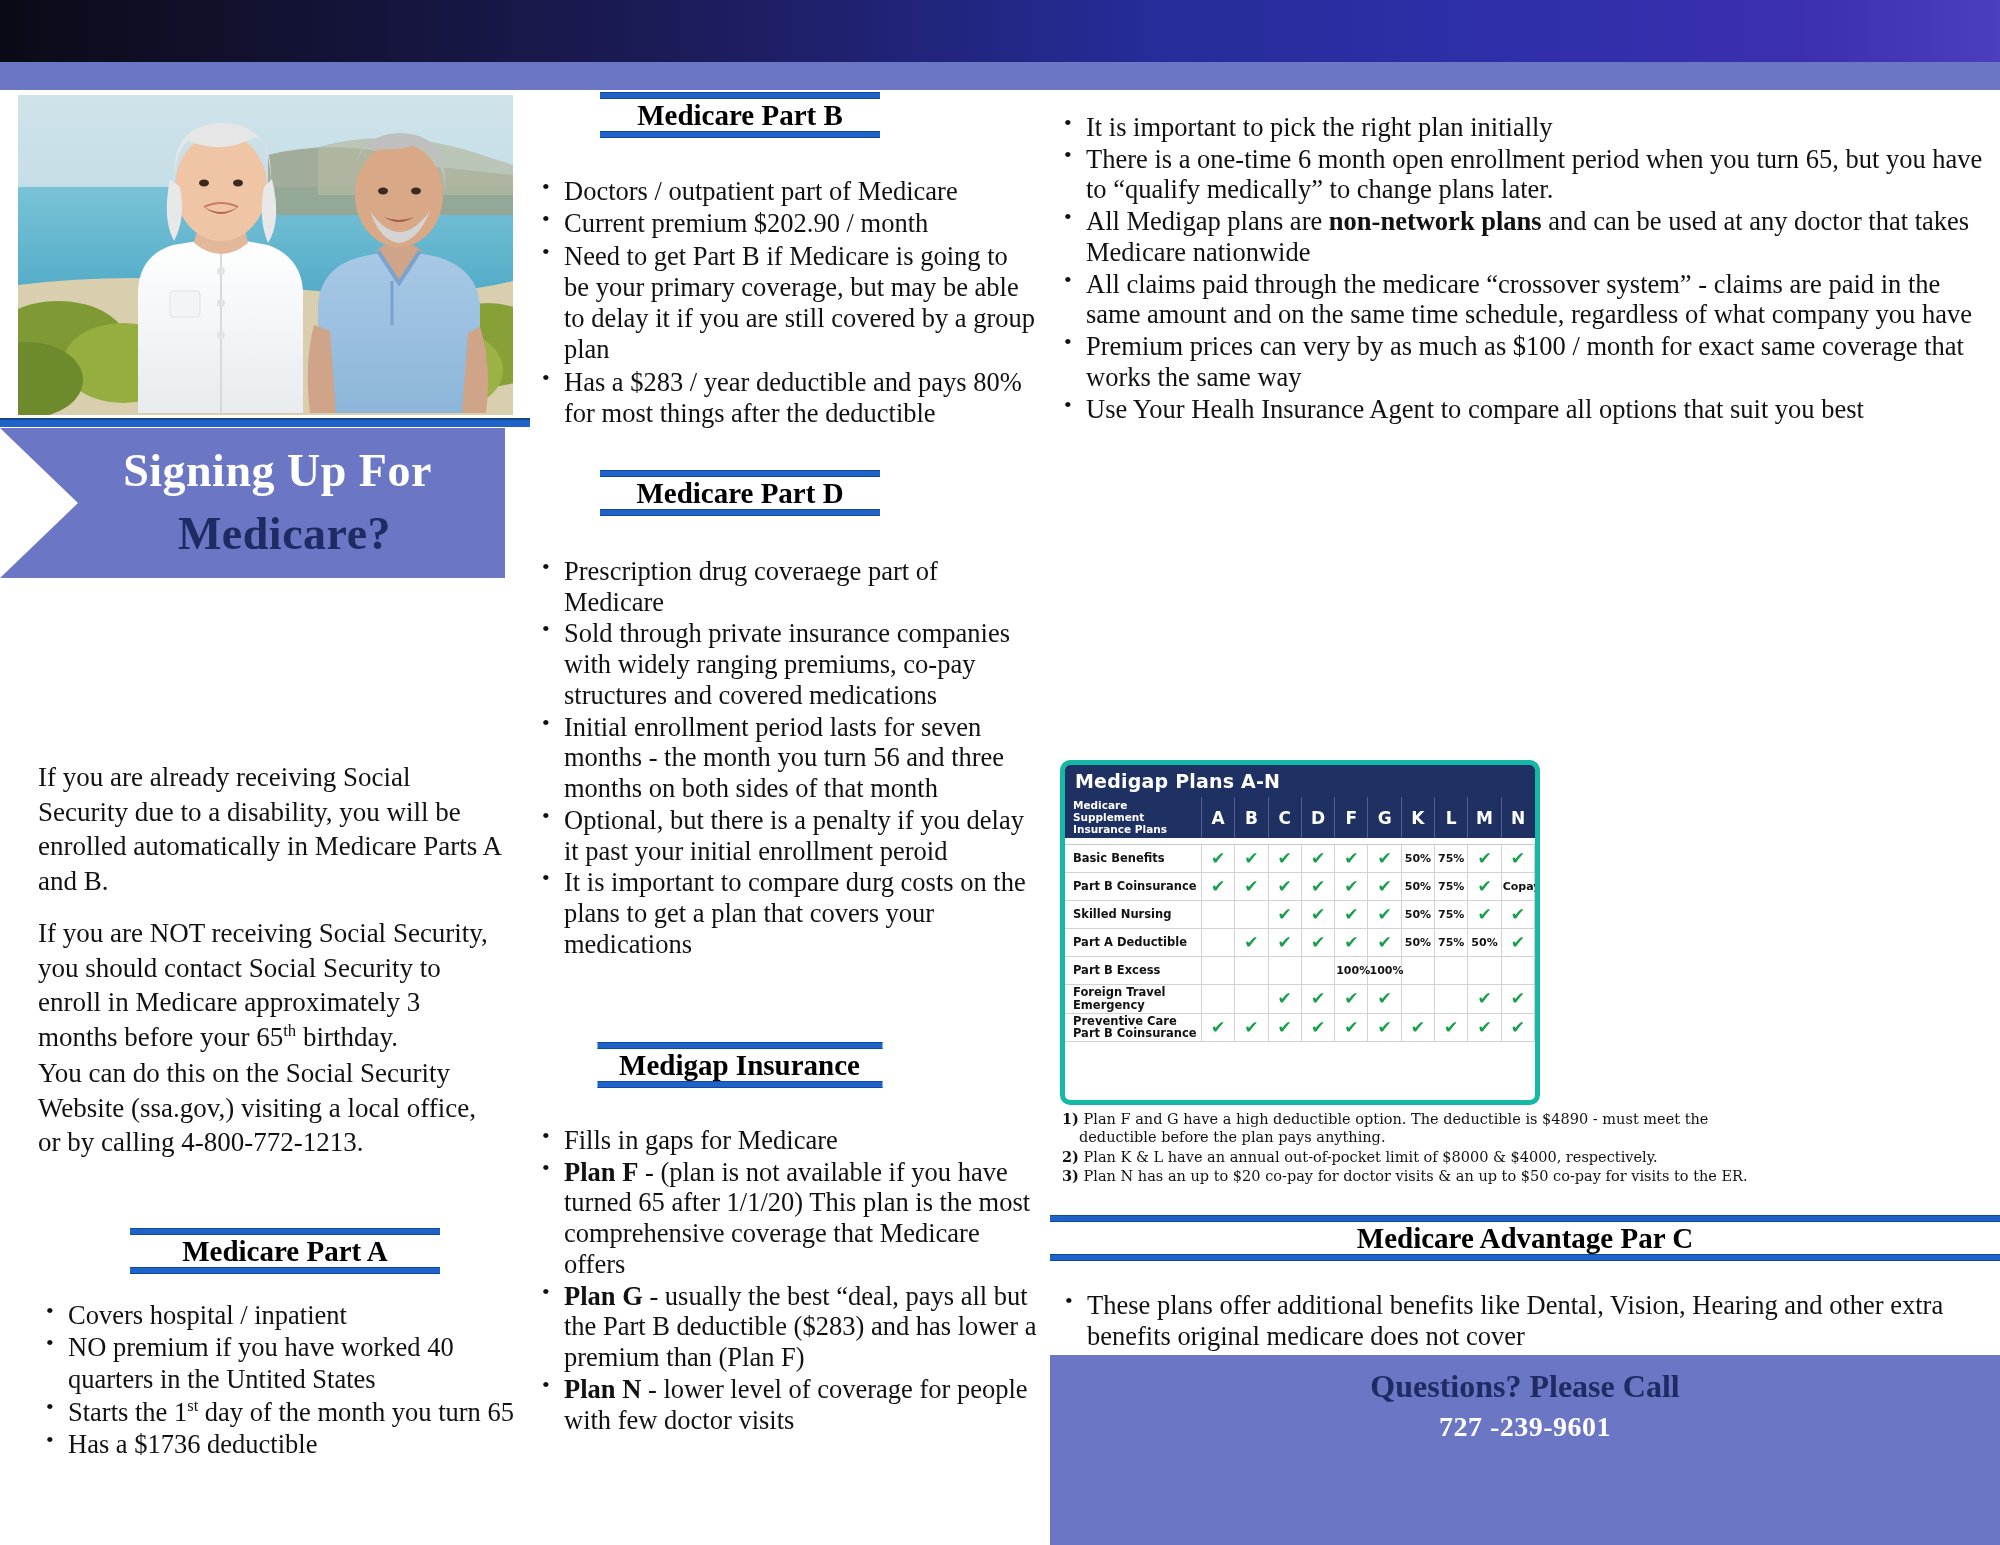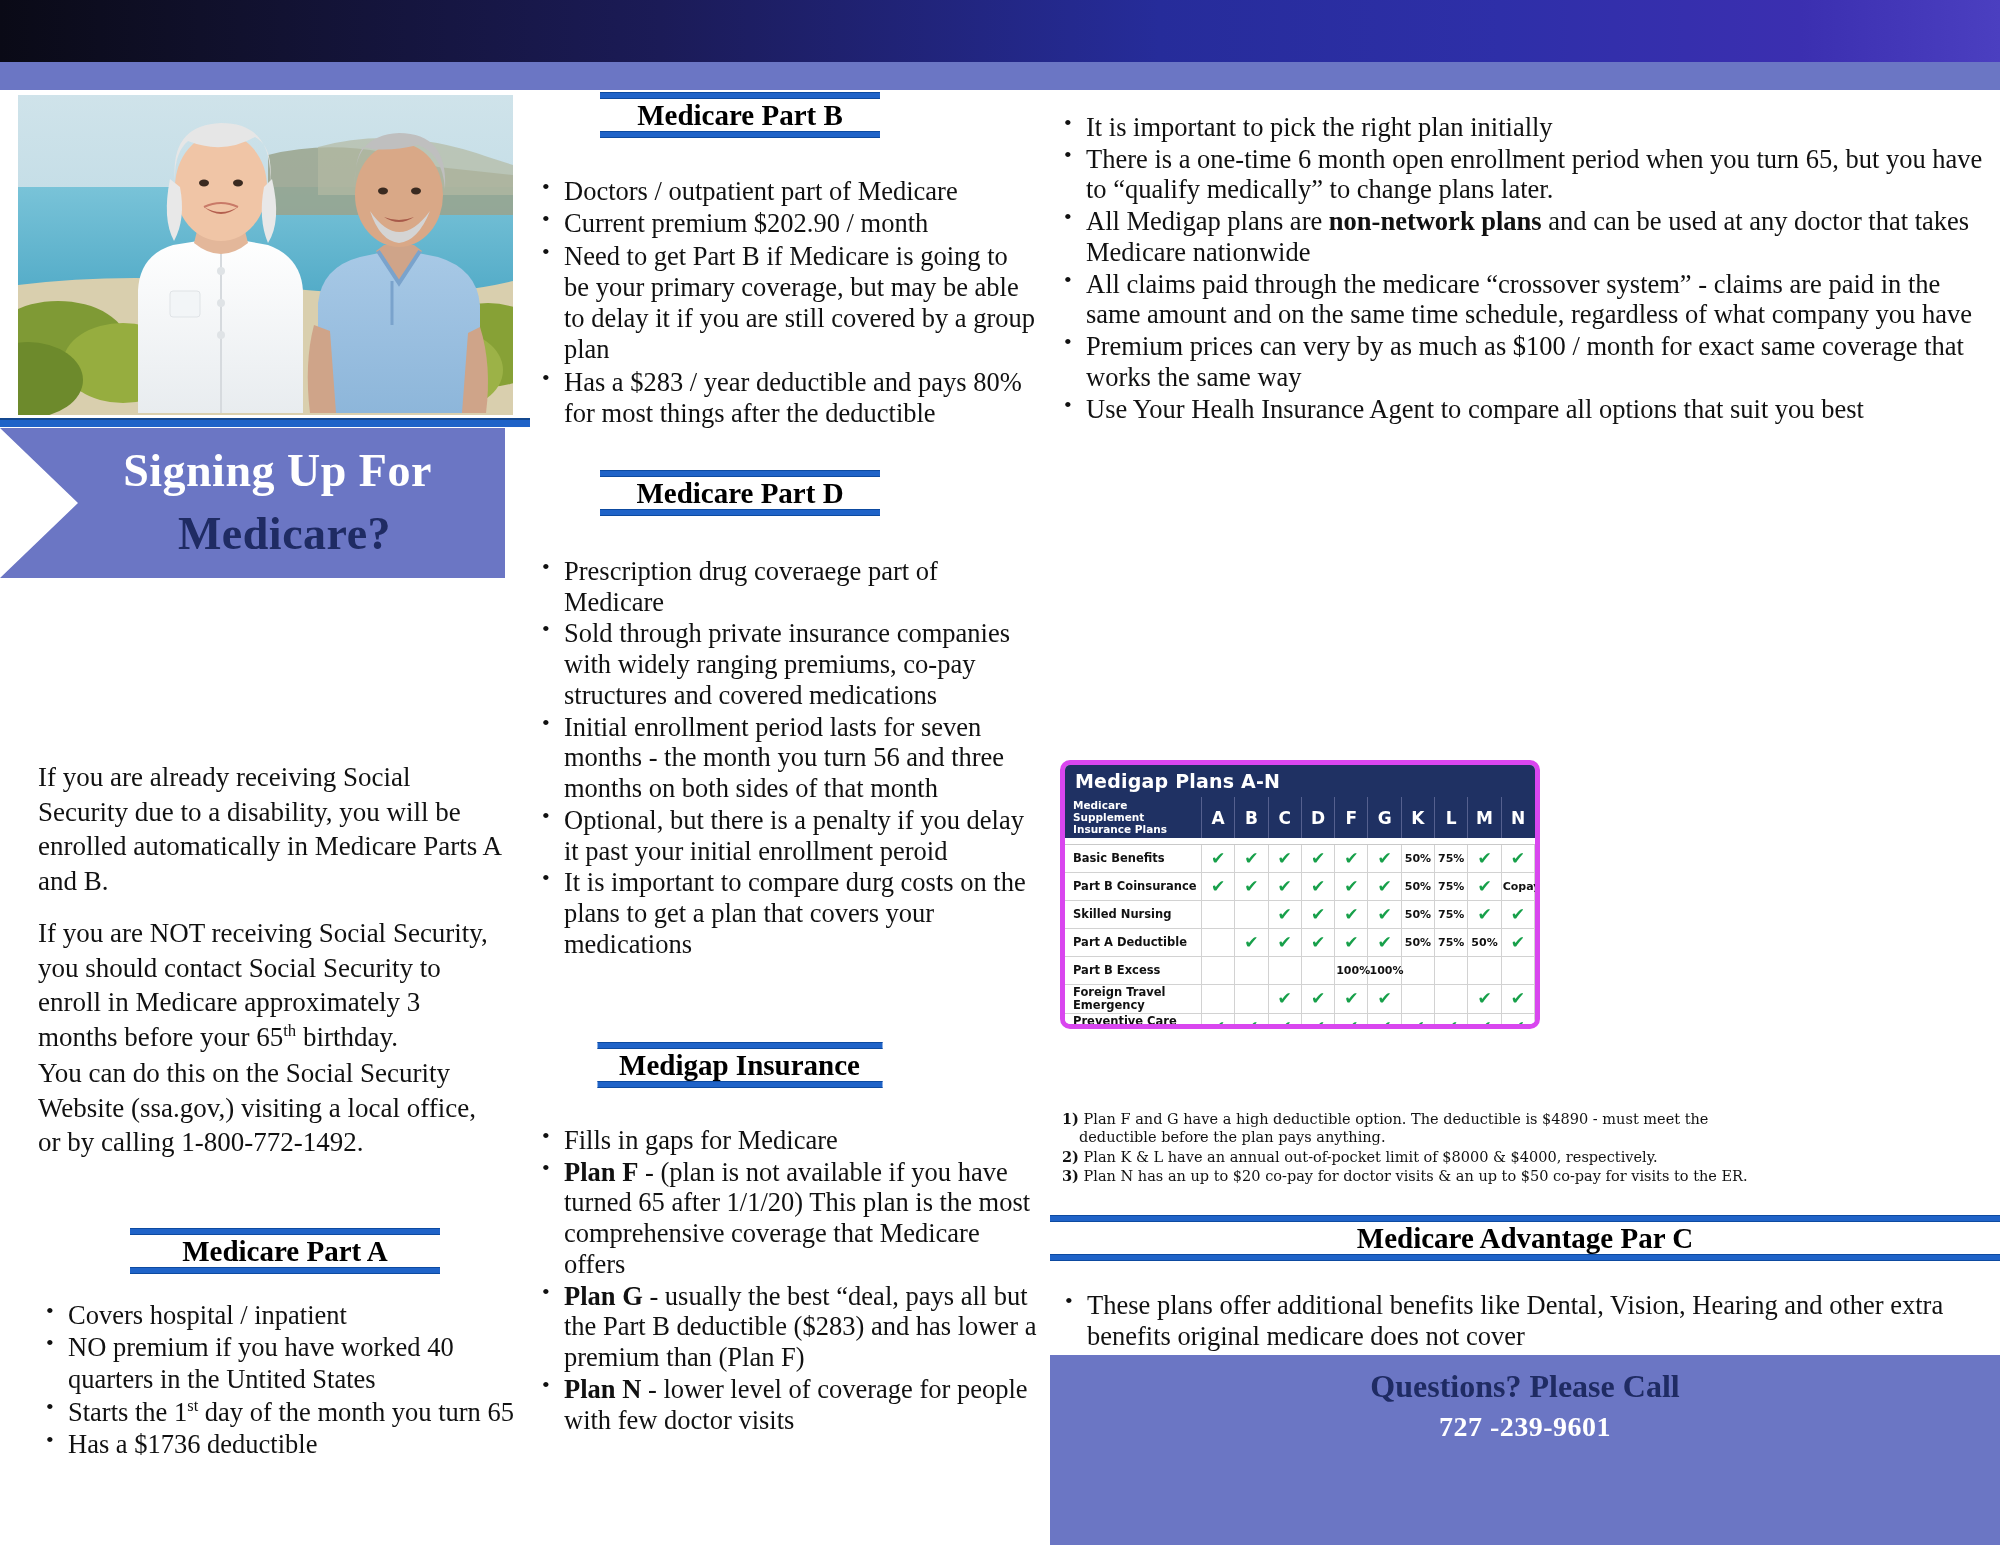--- a/index.html
+++ b/index.html
@@ -90,23 +90,23 @@
   }
   ul.bul li:before{
     content:"\2022";
     position:absolute;left:4px;top:-2px;font-size:22px;color:#111;
   }
   ul.bul.tight li{line-height:1.16;}
   b{font-weight:bold;}
 
   
   .table-card{
-    position:absolute;left:1060px;top:760px;width:480px;height:269px;
+    position:absolute;left:1060px;top:760px;width:480px;height:345px;
     background:#ffffff;
-    border:5px solid #d946ef;
+    border:5px solid #14b8a6;
     border-radius:10px;
     box-sizing:border-box;
     overflow:hidden;
   }
   .tc-title{
     background:#1f3163;color:#fff;
     font-family:"DejaVu Sans", sans-serif;
     font-weight:bold;font-size:19px;
     padding:5px 0 5px 10px;
     letter-spacing:0.2px;
@@ -241,21 +241,21 @@
 
 <div class="banner">
   <div class="banner-l1">Signing Up For</div>
   <div class="banner-l2">Medicare?</div>
 </div>
 
 <div class="col col-left" style="top:760px;">
   <div style="padding:0 28px 0 38px;">
     <div class="para">If you are already receiving Social Security due to a disability, you will be enrolled automatically in Medicare Parts A and  B.</div>
     <div class="para"><span>If you are NOT receiving Social Security, you should contact Social Security to enroll in Medicare approximately 3 months before your 65</span><sup>th</sup><span> birthday.</span></div>
-    <div class="para" style="margin-top:2px;">You can do this on the Social Security Website (ssa.gov,) visiting a local office, or by calling 1-800-772-1492.</div>
+    <div class="para" style="margin-top:2px;">You can do this on the Social Security Website (ssa.gov,) visiting a local office, or by calling 4-800-772-1213.</div>
   </div>
 </div>
 
 <div style="position:absolute;left:130px;top:1228px;width:310px;">
   <div class="section-head">
     <span class="rule-top" style="width:310px;"></span>
     <span>Medicare Part A</span>
     <span class="rule-bot" style="width:310px;"></span>
   </div>
 </div>

